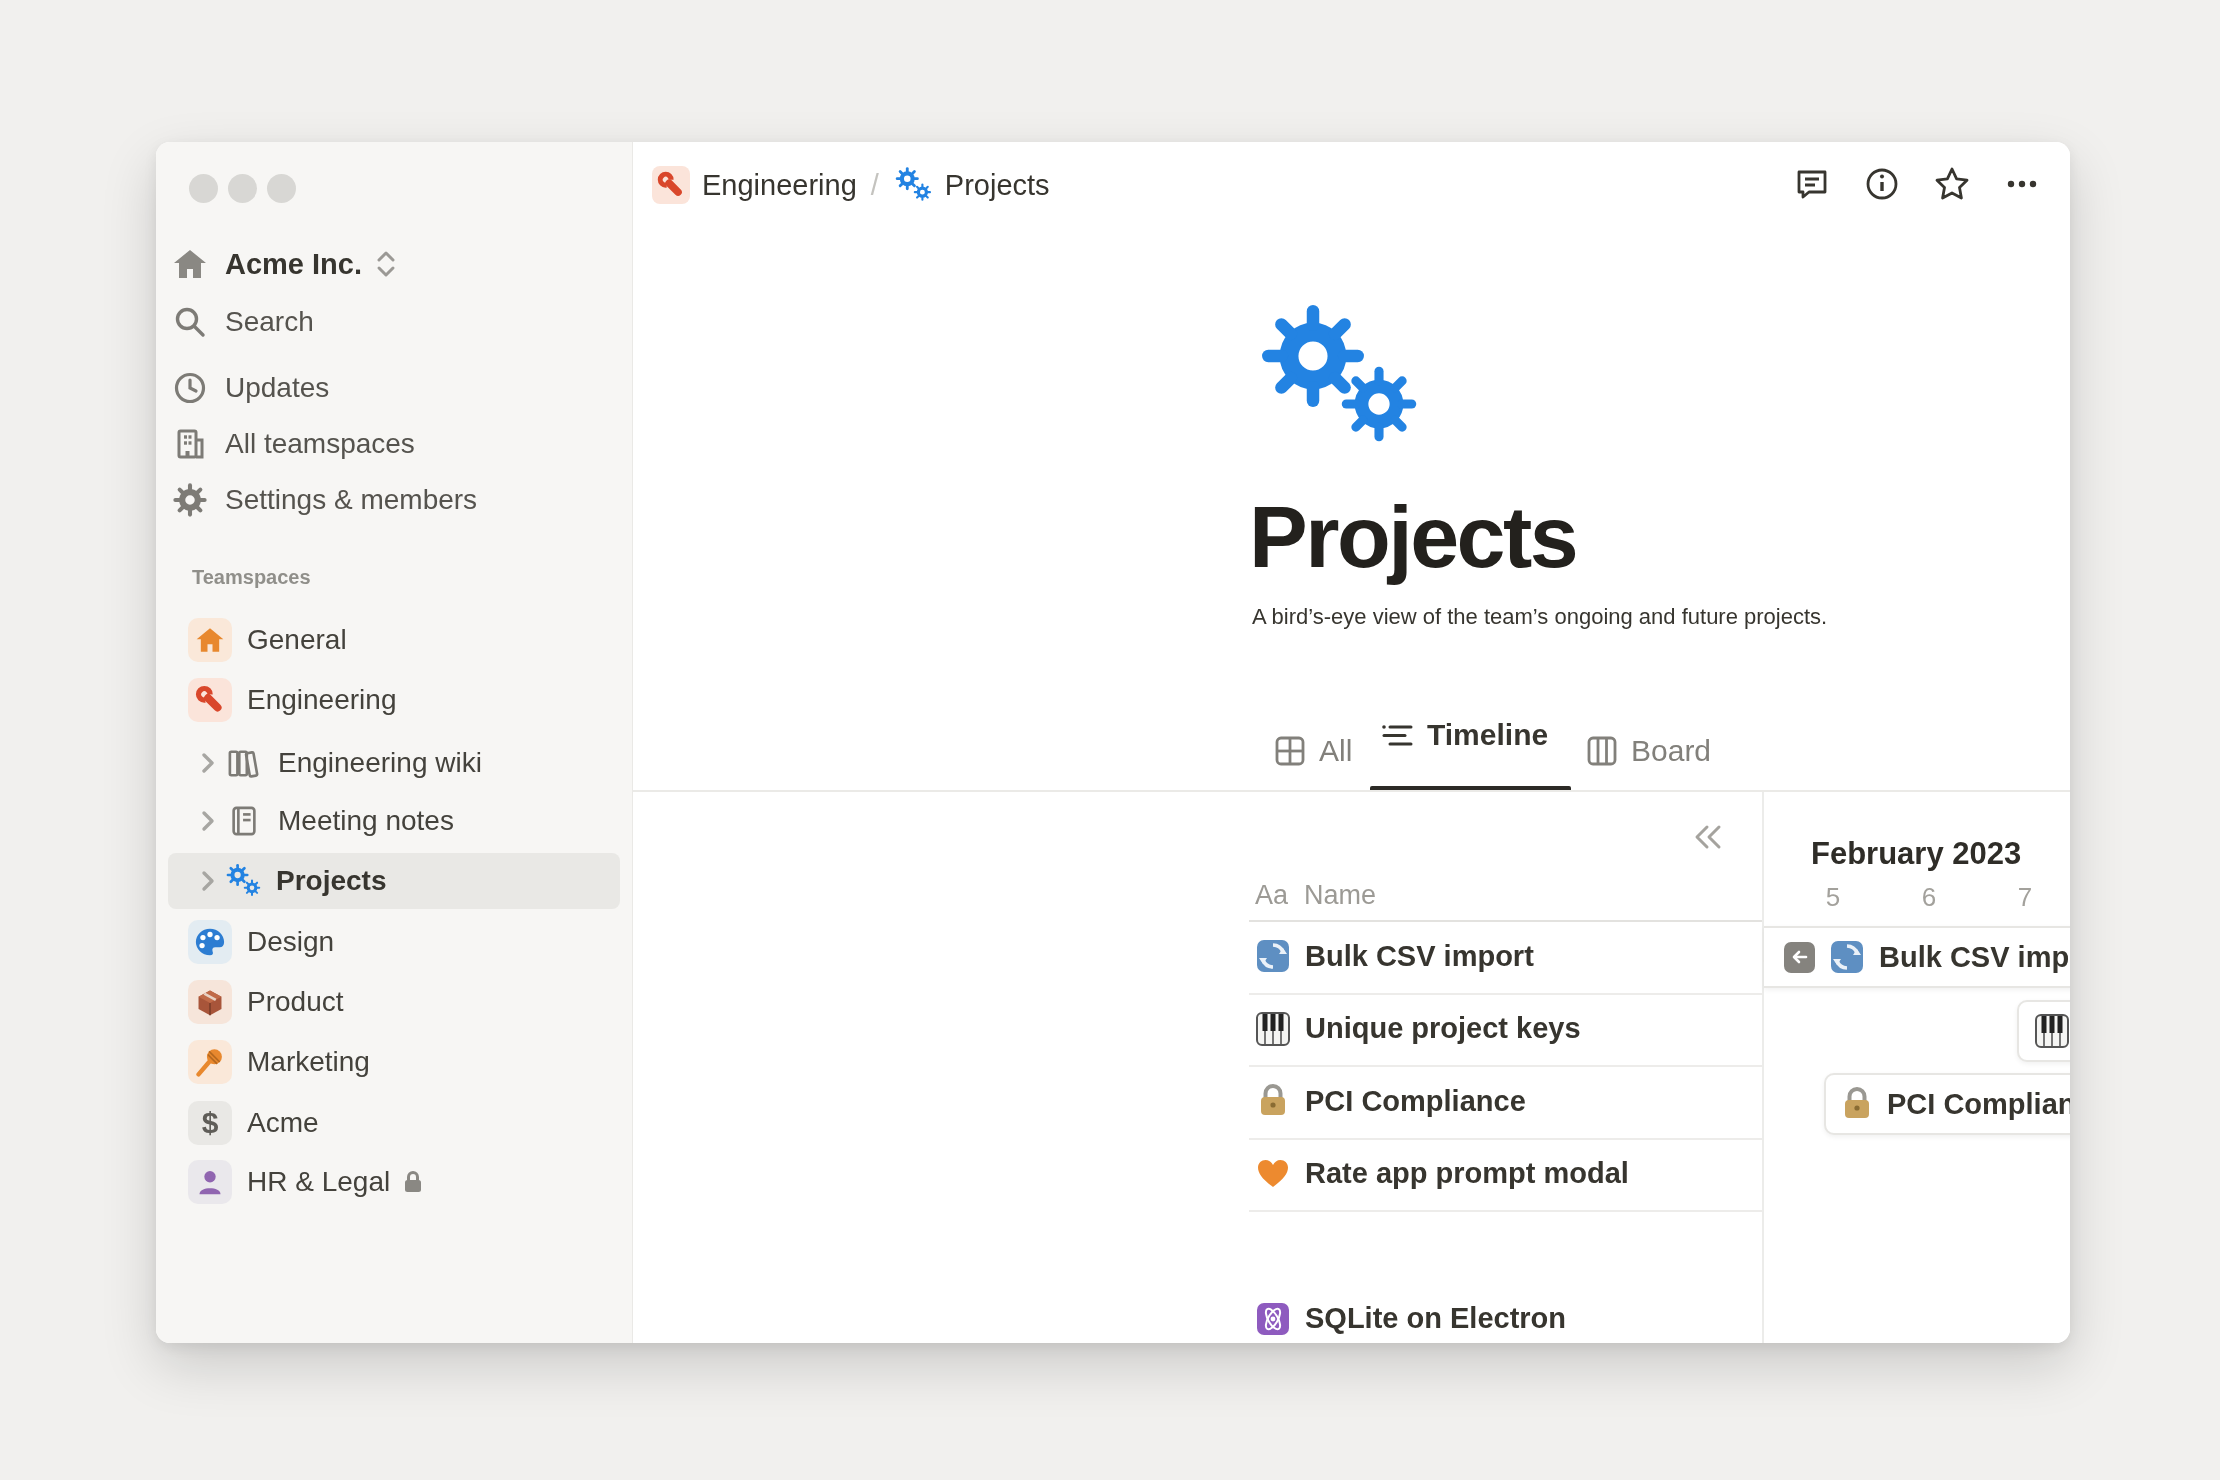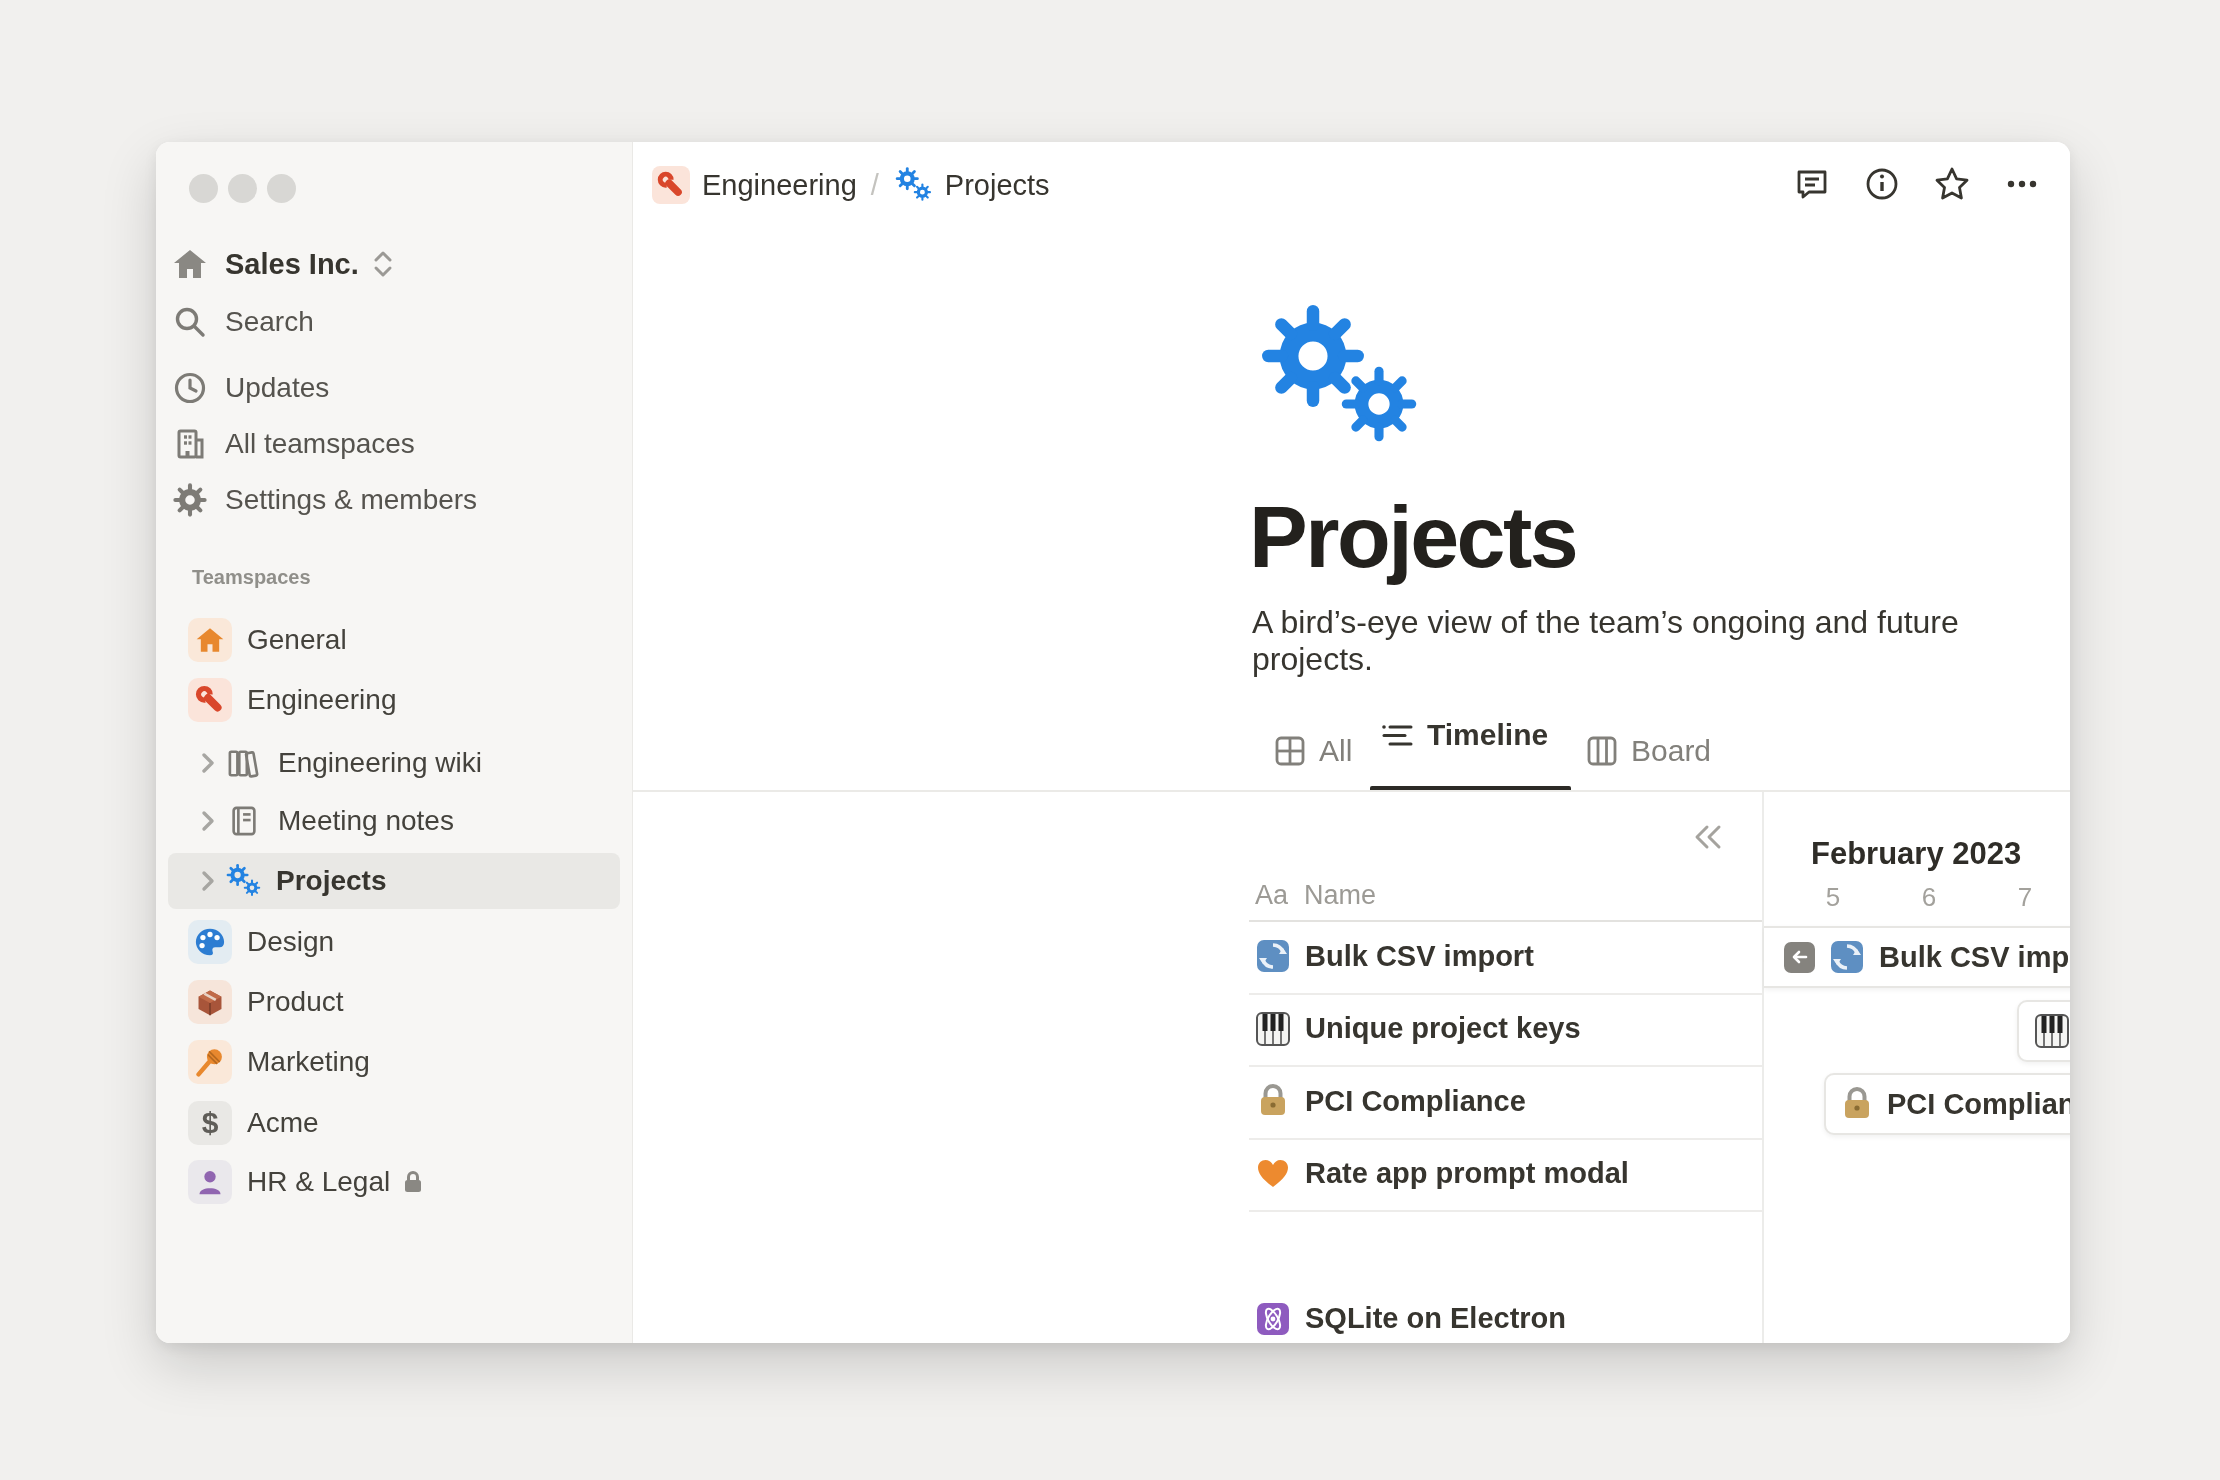--- a/index.html
+++ b/index.html
@@ -22,21 +22,21 @@
   .ts-sel .ts-label{font-weight:600;color:#37352f;}
   .tsq{width:44px;height:44px;border-radius:10px;display:flex;align-items:center;justify-content:center;flex-shrink:0;}
   .chev{width:24px;display:flex;justify-content:center;flex-shrink:0;margin-right:2px;}
   
   .main{position:absolute;left:477px;top:0;width:1437px;height:100%;background:#fff;}
   .crumb-label{font-size:29px;font-weight:500;color:#37352f;}
   .crumb-sep{font-size:29px;color:#c4c3bf;margin:0 14px;}
   .chip{width:38px;height:38px;border-radius:8px;display:flex;align-items:center;justify-content:center;background:#fbe4da;margin-right:12px;}
   .topbtn{width:48px;height:48px;display:flex;align-items:center;justify-content:center;border-radius:8px;color:#37352f;}
   .title{font-size:88px;font-weight:700;color:#23211d;letter-spacing:-2.5px;}
-  .subtitle{font-size:32px;color:#37352f;}
+  .subtitle{font-size:22px;color:#37352f;}
   .tab{display:flex;align-items:center;gap:12px;font-size:30px;color:#82807b;font-weight:500;}
   .tab.active{color:#37352f;font-weight:700;}
   .tab-underline{position:absolute;height:6px;background:#2c2a26;border-radius:2px;}
   .hdiv{position:absolute;height:2px;background:#ebeae7;}
   .vdiv{position:absolute;width:2px;background:#ececea;}
   
   .thead-label{font-size:27px;color:#9c9a95;}
   .trow{position:absolute;left:616px;width:513px;height:72.5px;display:flex;align-items:center;border-bottom:2px solid #edecea;}
   .trow .ric{width:36px;display:flex;justify-content:center;flex-shrink:0;margin-left:6px;}
   .rname{font-size:29px;font-weight:600;color:#37352f;margin-left:14px;white-space:nowrap;}
@@ -78,21 +78,21 @@
     <div class="dot" style="left:33px"></div>
     <div class="dot" style="left:72px"></div>
     <div class="dot" style="left:111px"></div>
 
     <div class="srow" style="top:94px">
       <span class="ic">
         <svg width="36" height="36" viewBox="0 0 36 36">
             <path d="M18 4 L34 17 H29 V32 H21 V23 H15 V32 H7 V17 H2 Z" fill="#8a8883"></path>
           </svg>
       </span>
-      <span class="ws-name">Sales Inc.</span>
+      <span class="ws-name">Acme Inc.</span>
       <span style="margin-left:12px">
         <svg width="24" height="30" viewBox="0 0 24 30" fill="none" stroke="#9b9995" stroke-width="3" stroke-linecap="round" stroke-linejoin="round">
             <polyline points="5,11 12,4 19,11"></polyline>
             <polyline points="5,19 12,26 19,19"></polyline>
           </svg>
       </span>
     </div>
 
     <div class="srow" style="top:152px">
       <span class="ic">

